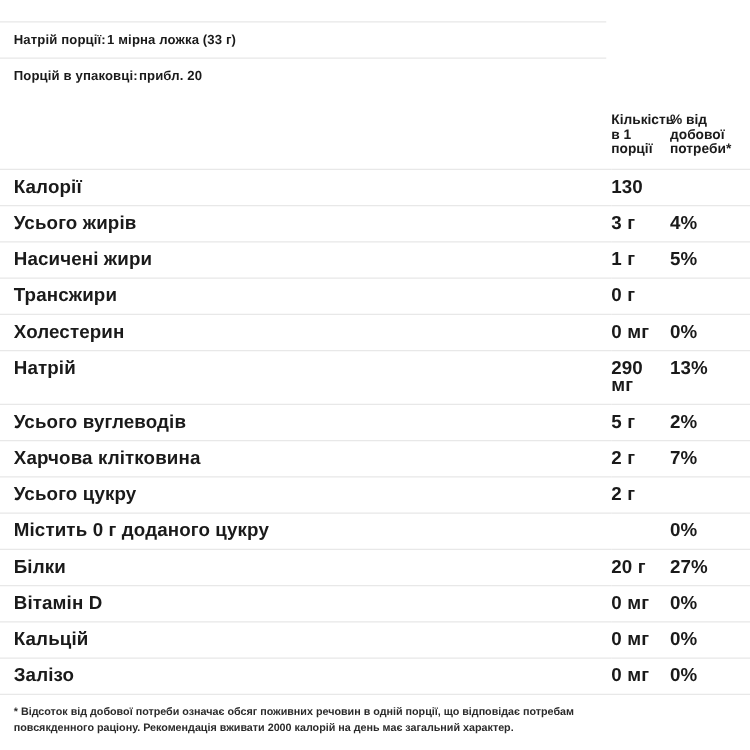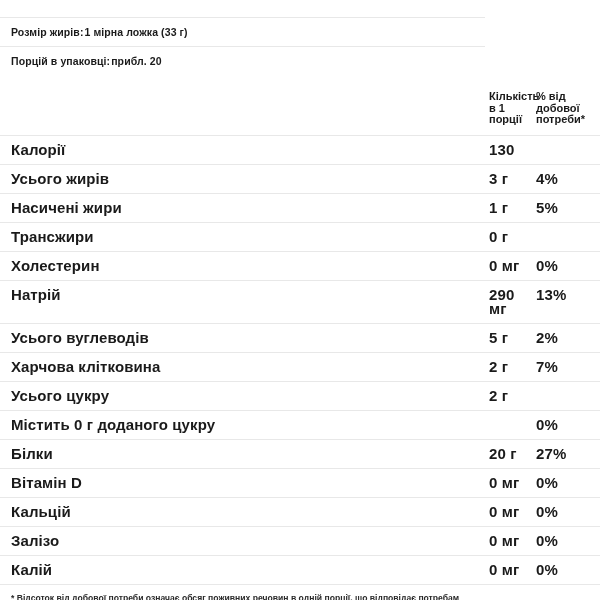--- a/index.html
+++ b/index.html
@@ -109,21 +109,21 @@
     max-width: 470px;
   }
 </style>
 </head>
 <body>
 
 <div class="label">
 
   <div class="serving-block">
     <div class="serving-row">
-      <span class="sv-label">Розмір жирів:</span><span class="sv-value">1 мірна ложка (33 г)</span>
+      <span class="sv-label">Натрій порції:</span><span class="sv-value">1 мірна ложка (33 г)</span>
     </div>
     <div class="serving-row">
       <span class="sv-label">Порцій в упаковці:</span><span class="sv-value">прибл. 20</span>
     </div>
   </div>
 
   <div class="col-head">
     <div class="spacer"></div>
     <div class="ch ch-amount">Кількість в 1 порції</div>
     <div class="ch ch-dv">% від добової потреби*</div>
@@ -194,25 +194,20 @@
       <tr>
         <td class="c-name">Кальцій</td>
         <td class="c-amount">0 мг</td>
         <td class="c-dv">0%</td>
       </tr>
       <tr>
         <td class="c-name">Залізо</td>
         <td class="c-amount">0 мг</td>
         <td class="c-dv">0%</td>
       </tr>
-      <tr>
-        <td class="c-name">Калій</td>
-        <td class="c-amount">0 мг</td>
-        <td class="c-dv">0%</td>
-      </tr>
     </tbody>
   </table>
 
   <div class="footnote">
     <p>* Відсоток від добової потреби означає обсяг поживних речовин в одній порції, що відповідає потребам повсякденного раціону. Рекомендація вживати 2000 калорій на день має загальний характер.</p>
   </div>
 
 </div>
 
 </body></html>

